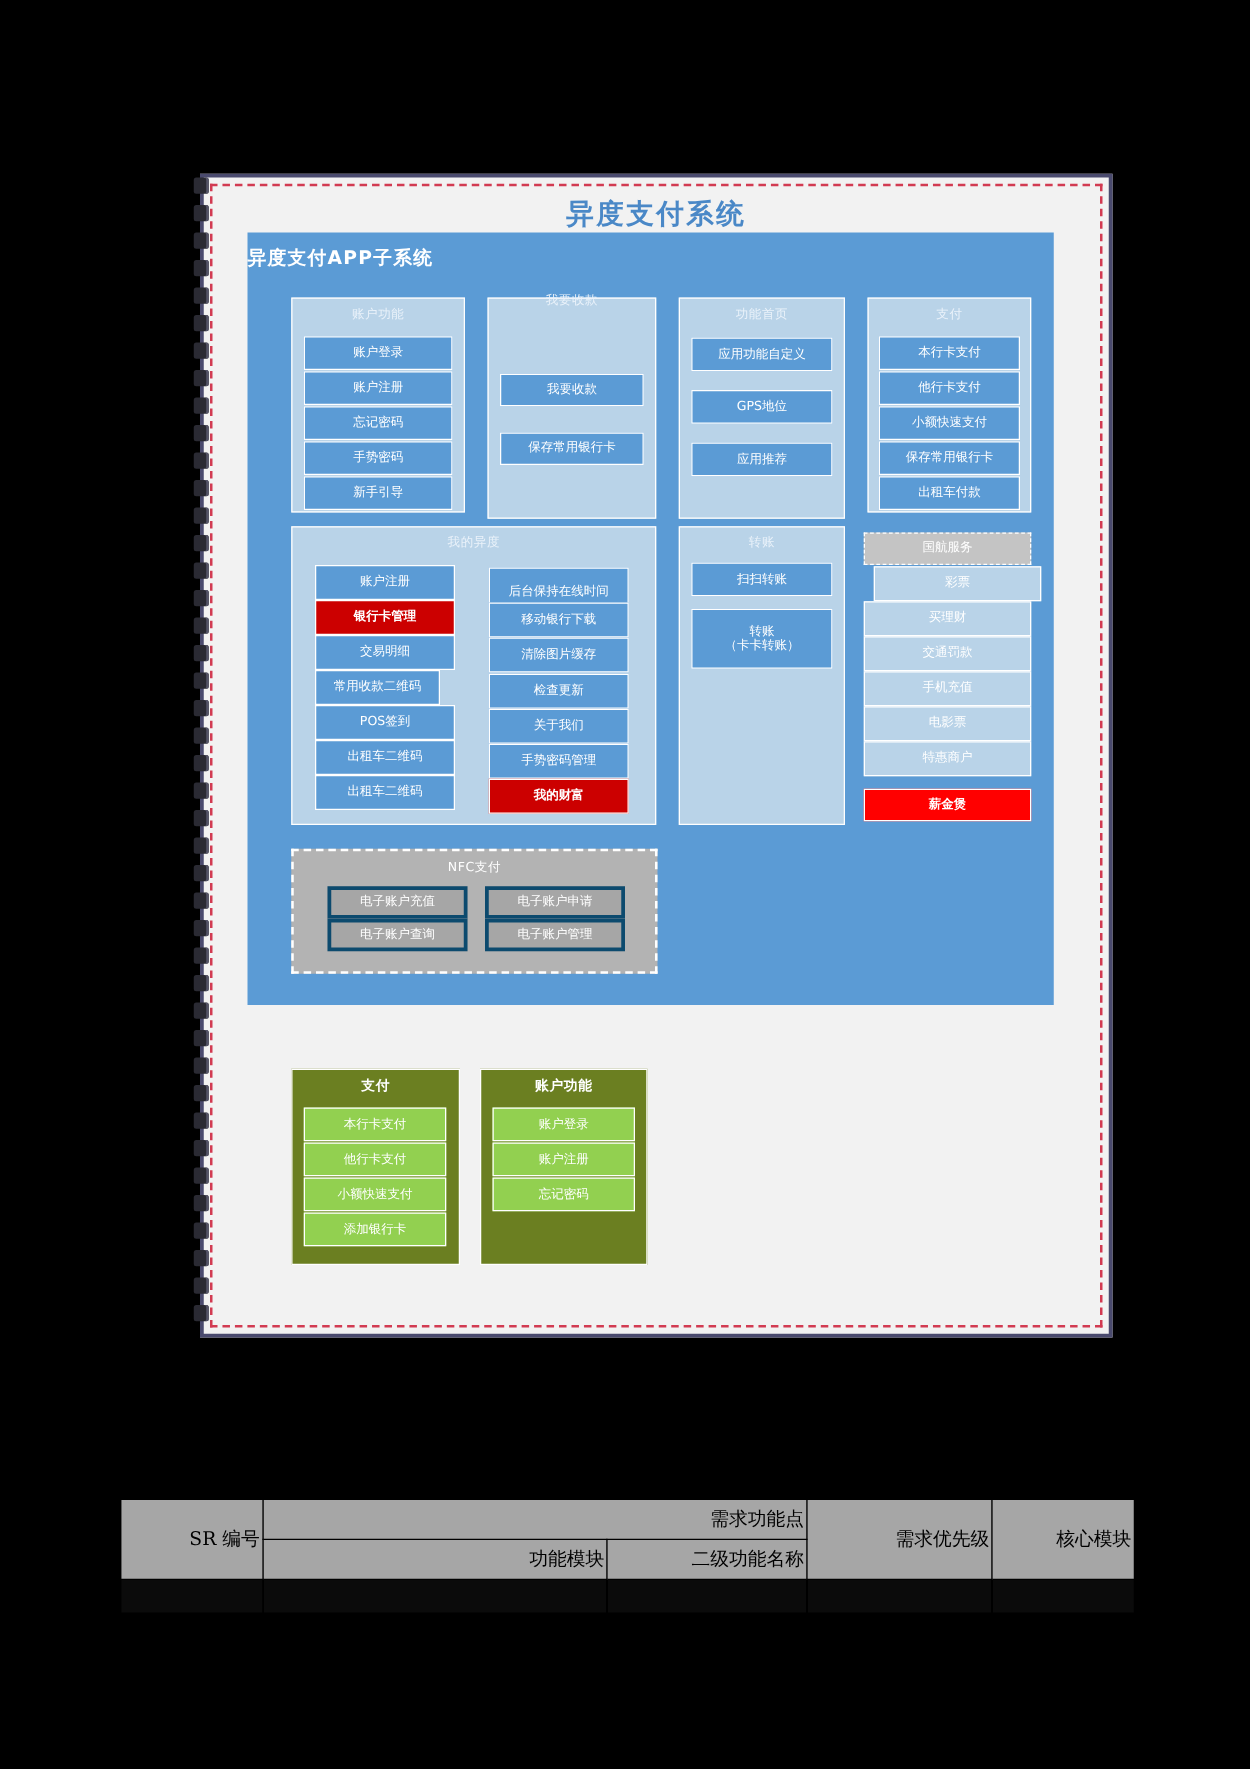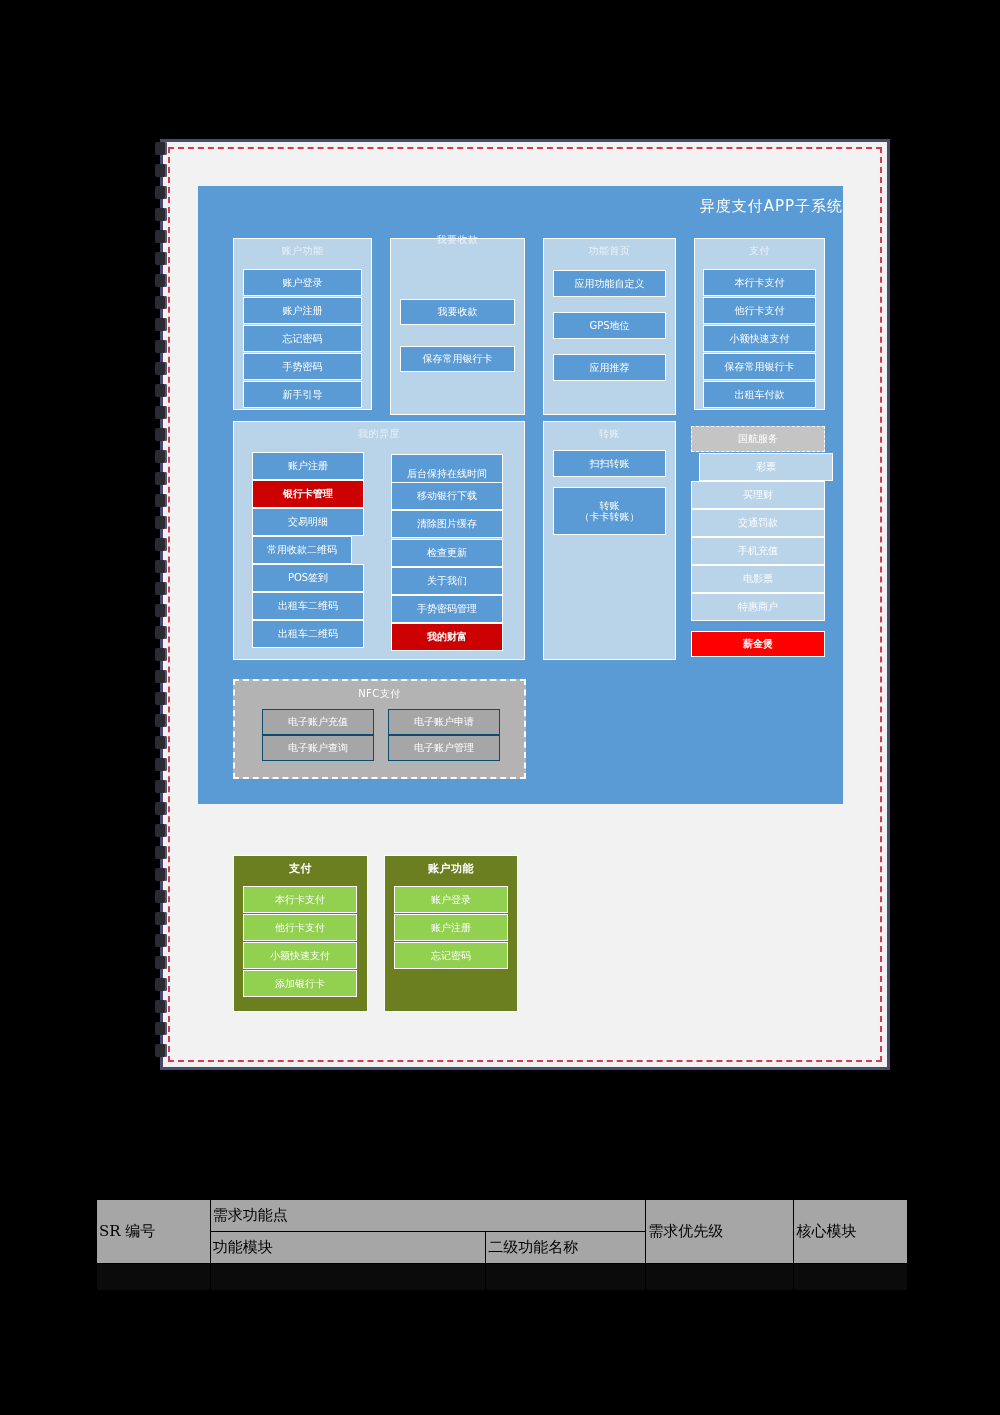--- a/index.html
+++ b/index.html
@@ -30,21 +30,21 @@
     display:block;width:12px;height:13px;margin-bottom:9px;
     background:#2a2a33;border-radius:2px;
     box-shadow:inset -2px 0 0 #555569;
   }
 
   
   .subsystem{
     position:absolute;box-sizing:border-box;
   }
   .subsystem-title{
-    text-align:right;color:#ffffff;font-weight:normal;
+    text-align:left;color:#ffffff;font-weight:bold;
     font-size:15px;padding-top:11px;letter-spacing:1px;
   }
 
   .group{
     position:absolute;box-sizing:border-box;
     border:1px solid #ffffff;
   }
   .group-title{
     text-align:center;font-size:10px;color:#eaf2fa;
     padding-top:5px;letter-spacing:.5px;
@@ -64,38 +64,38 @@
   .blue-group{background:#b9d3e8;}
   .blue-item{background:#5b9bd5;color:#ffffff;}
   .blue-item-pale{background:#b9d3e8;color:#ffffff;}
 
   
   .red-dark{background:#cc0000;color:#ffffff;font-weight:bold;border-color:#ffffff;}
   .red-bright{background:#ff0000;color:#ffffff;font-weight:bold;border-color:#ffffff;}
 
   
   .grey-box{background:#b3b3b3;border:2px dashed #ffffff;}
-  .grey-item{background:#a6a6a6;color:#ffffff;border:1px solid #0c4a6e;}
+  .grey-item{background:#a6a6a6;color:#ffffff;border:3px solid #0c4a6e;}
   .grey-head{background:#c4c4c4;border:1px dashed #ffffff;color:#ffffff;}
 
   
   .green-sub{background:#bcd77f;}
   .green-group{background:#6b7f21;border:1px solid #ffffff;}
   .green-item{background:#92d050;color:#ffffff;border:1px solid #ffffff;}
 
   
   #req-table{
     position:absolute;left:96px;top:1199px;width:812px;
     border-collapse:collapse;
     font-family:"DejaVu Serif","Liberation Serif",serif;
   }
   #req-table td{
     border:1px solid #000000;
     background:#a6a6a6;
-    text-align:left;vertical-align:middle;
+    text-align:right;vertical-align:middle;
     font-size:15px;color:#000000;
     padding:6px 2px;
   }
   #req-table td.clipped{
     background:#0b0b0b;color:#5a5a5a;height:22px;padding:2px;
     font-size:13px;overflow:hidden;
   }
   #page-title-h{
     position:absolute;left:0;right:0;top:14px;text-align:center;
     color:#4a88c7;font-weight:bold;font-size:22px;letter-spacing:2px;
@@ -147,20 +147,21 @@
     <i></i>
       <i></i>
     <i></i>
       <i></i>
     <i></i>
       <i></i>
   </div>
 
   <div id="diagram-dashed"></div>
 
+  <div id="page-title-h">异度支付系统</div>
 
   <div class="subsystem blue-sub" style="left:35px;top:44px;width:645px;height:618px;">
     <div class="subsystem-title">异度支付APP子系统</div>
   </div>
 
   <div class="group blue-group" style="left:70px;top:96px;width:139px;height:172px;">
     <div class="group-title">账户功能</div>
   </div>
   <div class="item blue-item" style="left:80px;top:127px;width:119px;height:27px;">账户登录</div>
   <div class="item blue-item" style="left:80px;top:155px;width:119px;height:27px;">账户注册</div>

